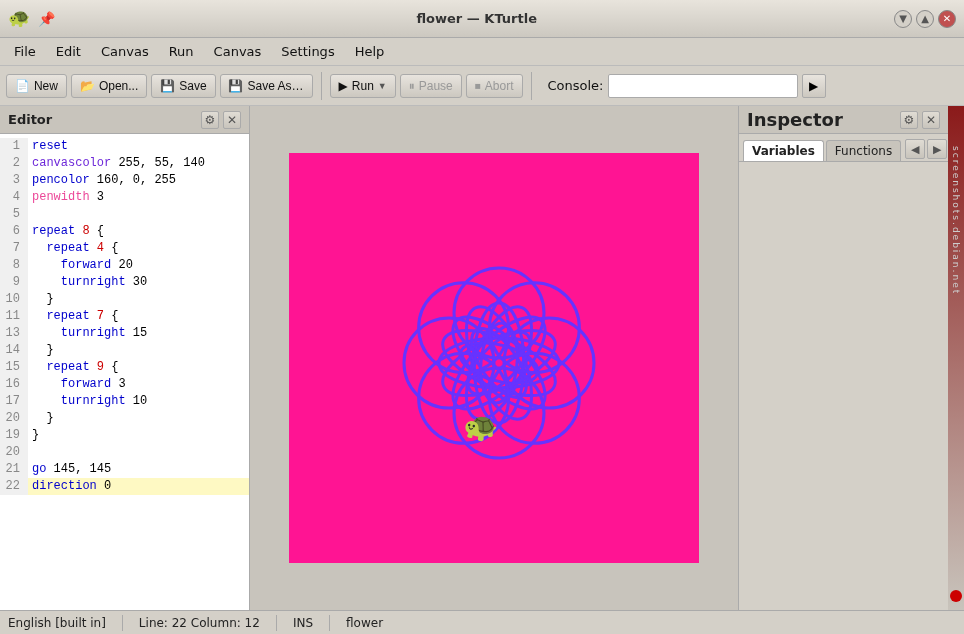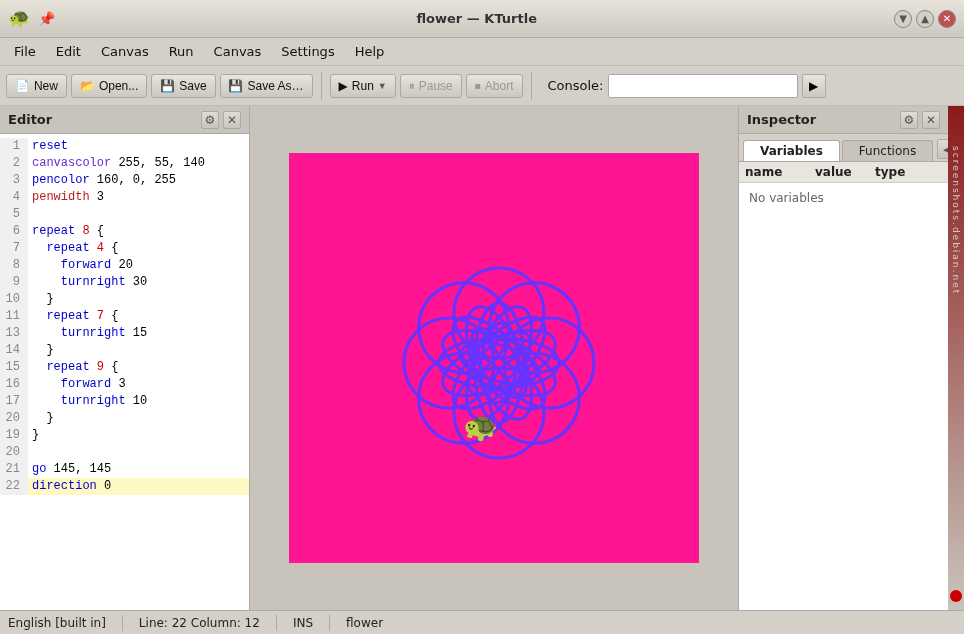--- a/index.html
+++ b/index.html
@@ -166,32 +166,32 @@
     }
     #inspector-header {
       height: 28px;
       background: #c8c4bc;
       display: flex;
       align-items: center;
       justify-content: space-between;
       padding: 0 8px;
       border-bottom: 1px solid #aaa;
     }
-    #inspector-header .title { font-size: 13px; font-weight: bold; color: #222; }
+    #inspector-header .title { font-size: 18px; font-weight: bold; color: #222; }
     #inspector-header .icons { display: flex; gap: 4px; }
     #inspector-tabs {
       display: flex;
       height: 28px;
       background: #d4d0c8;
       border-bottom: 1px solid #aaa;
       align-items: flex-end;
       padding: 0 4px;
     }
     .inspector-tab {
-      padding: 3px 16px;
+      padding: 3px 8px;
       font-size: 12px;
       cursor: pointer;
       background: #c8c4bc;
       border: 1px solid #aaa;
       border-bottom: none;
       border-radius: 3px 3px 0 0;
       color: #222;
       margin-right: 2px;
     }
     .inspector-tab.active { background: white; font-weight: bold; }
@@ -330,21 +330,21 @@
         <div class="code-line">
           <div class="line-num">2</div>
           <div class="line-content"><span style="color:#6d28d9">canvascolor</span> 255, 55, 140</div>
         </div>
         <div class="code-line">
           <div class="line-num">3</div>
           <div class="line-content"><span style="color:#0000cc">pencolor</span> 160, 0, 255</div>
         </div>
         <div class="code-line">
           <div class="line-num">4</div>
-          <div class="line-content"><span style="color:#b91c1c">penwidth</span> 3</div>
+          <div class="line-content"><span style="color:#ec4899">penwidth</span> 3</div>
         </div>
         <div class="code-line">
           <div class="line-num">5</div>
           <div class="line-content">&nbsp;</div>
         </div>
         <div class="code-line">
           <div class="line-num">6</div>
           <div class="line-content"><span style="color:#0000cc">repeat</span> <span style="color:#cc0000">8</span> {</div>
         </div>
         <div class="code-line">
@@ -454,28 +454,20 @@
       </div>
     </div>
     <div id="inspector-tabs">
       <div class="inspector-tab active">Variables</div>
       <div class="inspector-tab">Functions</div>
       <div id="inspector-nav">
         <div class="nav-btn">◀</div>
         <div class="nav-btn">▶</div>
       </div>
     </div>
-    <div id="inspector-table">
-      <div class="insp-header-row">
-        <div class="insp-col name">name</div>
-        <div class="insp-col value">value</div>
-        <div class="insp-col type">type</div>
-      </div>
-      <div class="no-variables">No variables</div>
-    </div>
   </div>
 
   <div id="right-strip">
     <div style="writing-mode: vertical-rl; font-size:9px; color:#ccc; margin-top:40px; letter-spacing:2px;">screenshots.debian.net</div>
     <div style="width:12px;height:12px;background:#cc0000;border-radius:50%;margin-top:auto;margin-bottom:8px;"></div>
   </div>
 
 </div>
 
 <div id="statusbar">

